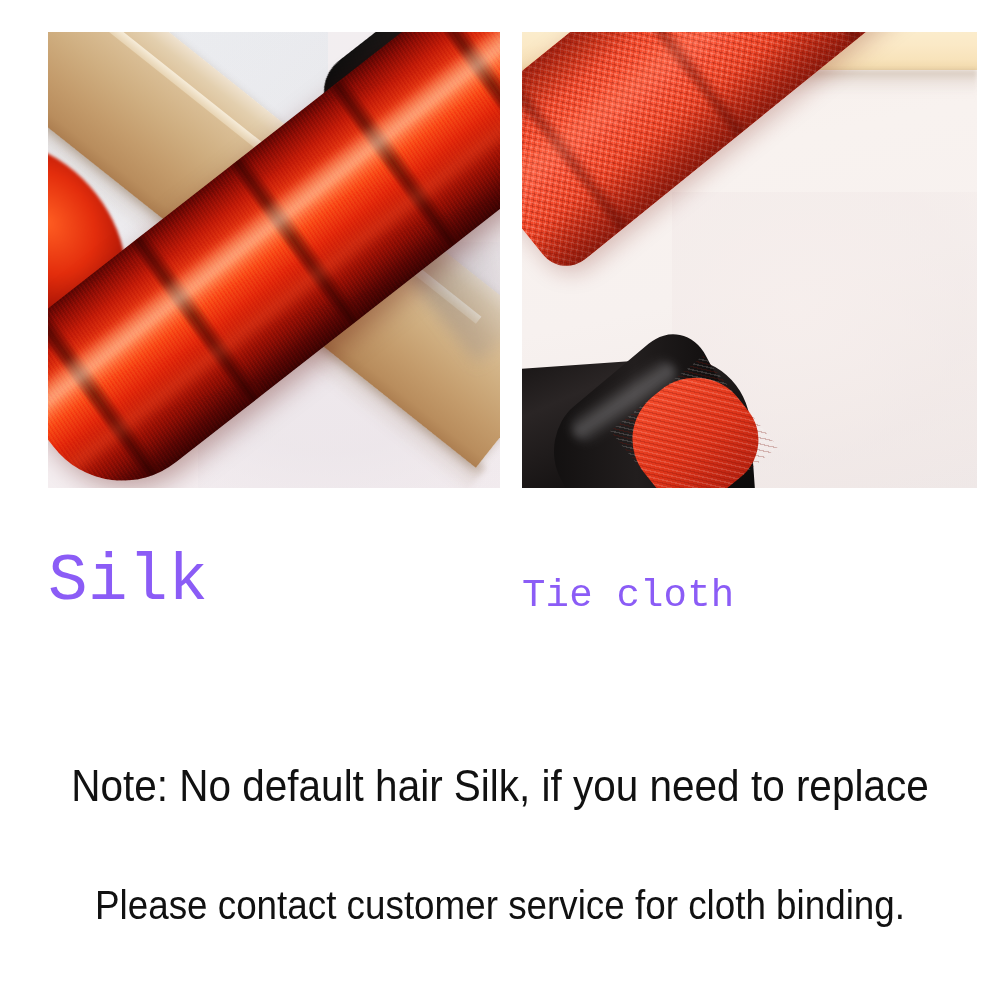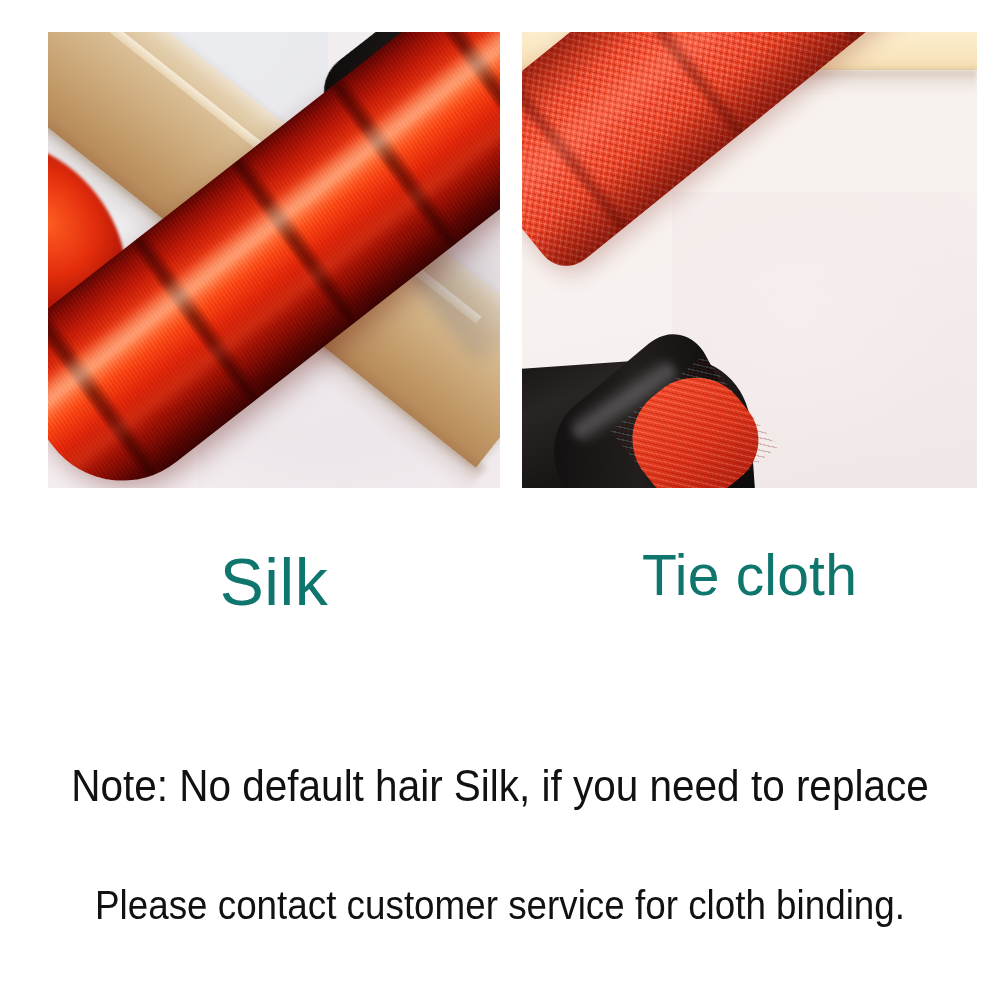--- a/index.html
+++ b/index.html
@@ -381,39 +381,38 @@
       rgba(0,0,0,0.00) 3.0px,
       rgba(120,16,6,0.25) 3.0px,
       rgba(120,16,6,0.25) 4.2px,
       rgba(0,0,0,0.00) 4.2px,
       rgba(0,0,0,0.00) 6.0px);
   }
 
   
   .caption {
     position: absolute;
-    text-align: center;
-    color: #0f766e;
-    font-family: Liberation Sans, sans-serif;
+    color: #8b5cf6;
+    font-family: Liberation Mono, monospace;
     font-weight: 400;
     line-height: 1;
     white-space: nowrap;
   }
   #caption-silk {
     left: 48px;
     top: 549px;
     width: 452px;
     font-size: 66px;
     letter-spacing: 0.5px;
   }
   #caption-cloth {
     left: 522px;
-    top: 547px;
+    top: 577px;
     width: 455px;
-    font-size: 57px;
+    font-size: 39px;
     letter-spacing: 0.2px;
   }
 
   
   .note-line {
     position: absolute;
     left: 0;
     width: 1000px;
     text-align: center;
     color: #111111;

